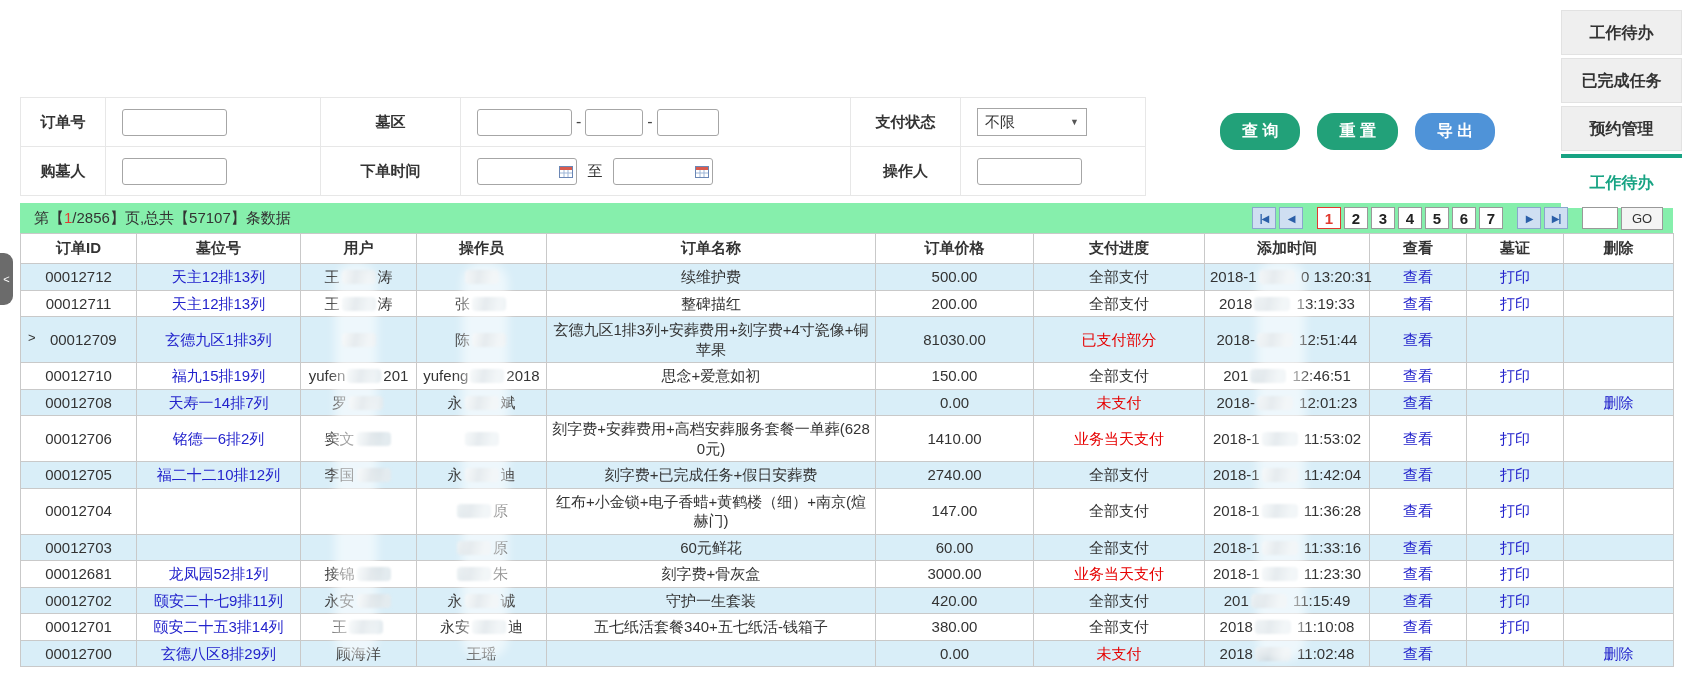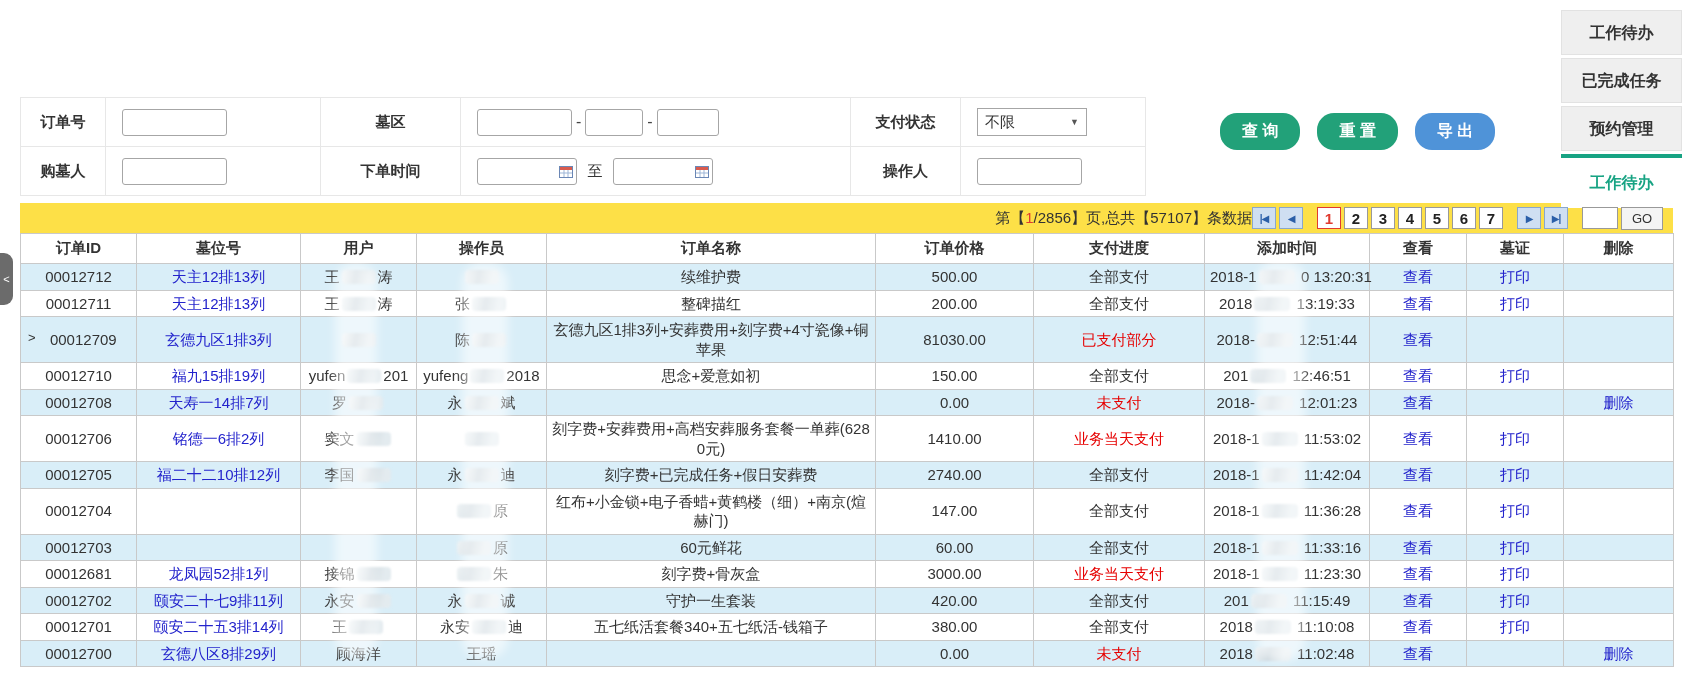--- a/index.html
+++ b/index.html
@@ -33,22 +33,22 @@
   .datebox svg{position:absolute; right:4px; top:7px;}
   .zhi{margin:0 6px; font-size:15px;}
   .select{width:110px; height:28px; border:1px solid #a6a6a6; background:#fff; display:inline-flex;
           align-items:center; justify-content:space-between; padding:0 7px; font-size:15px; cursor:pointer;}
   .select .arrow{font-size:9px; color:#555;}
   .btnrow{position:absolute; left:1200px; top:16px; display:flex; gap:17px;}
   .btn{border:none; border-radius:17px; color:#fff; font-weight:bold; font-size:16px;
        padding:8px 22px; cursor:pointer; white-space:nowrap; font-family:inherit;}
   .btn.green{background:var(--btn-green);} .btn.blue{background:var(--btn-blue);}
   
-  .pagebar{margin:8px 0 0 20px; width:1653px; height:30px; background:#fde047;
-           display:flex; align-items:center; justify-content:flex-end; padding:0 10px 0 14px; font-size:15px;}
+  .pagebar{margin:8px 0 0 20px; width:1653px; height:30px; background:#86efac;
+           display:flex; align-items:center; justify-content:space-between; padding:0 10px 0 14px; font-size:15px;}
   .pgsum .cur{color:var(--curpage);}
   .pgctrl{display:flex; align-items:center; gap:3px;}
   .pgbtn{width:24px; height:22px; border:1px solid #89a7cc; background:var(--pgbtn); color:#2b5fa8;
          display:flex; align-items:center; justify-content:center; font-size:10px; font-weight:bold; cursor:pointer; letter-spacing:-1px;}
   .pgnum{width:24px; height:22px; border:1px solid #999; background:#fff; color:#222;
          display:flex; align-items:center; justify-content:center; font-size:15px; font-weight:bold; cursor:pointer;}
   .pgnum.current{border-color:var(--curpage); color:var(--curpage);}
   .gap{width:8px;}
   .pginput{width:36px; height:22px; border:1px solid #999; background:#fff;}
   .pggo{width:42px; height:23px; border:1px solid #999; background:#f4f4f4; display:flex; align-items:center;

